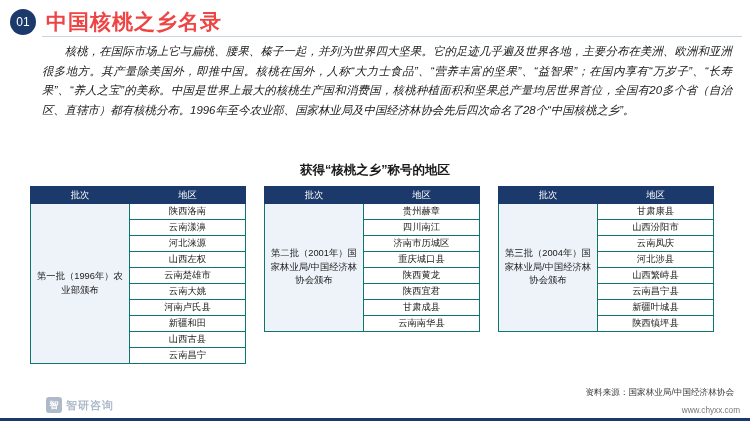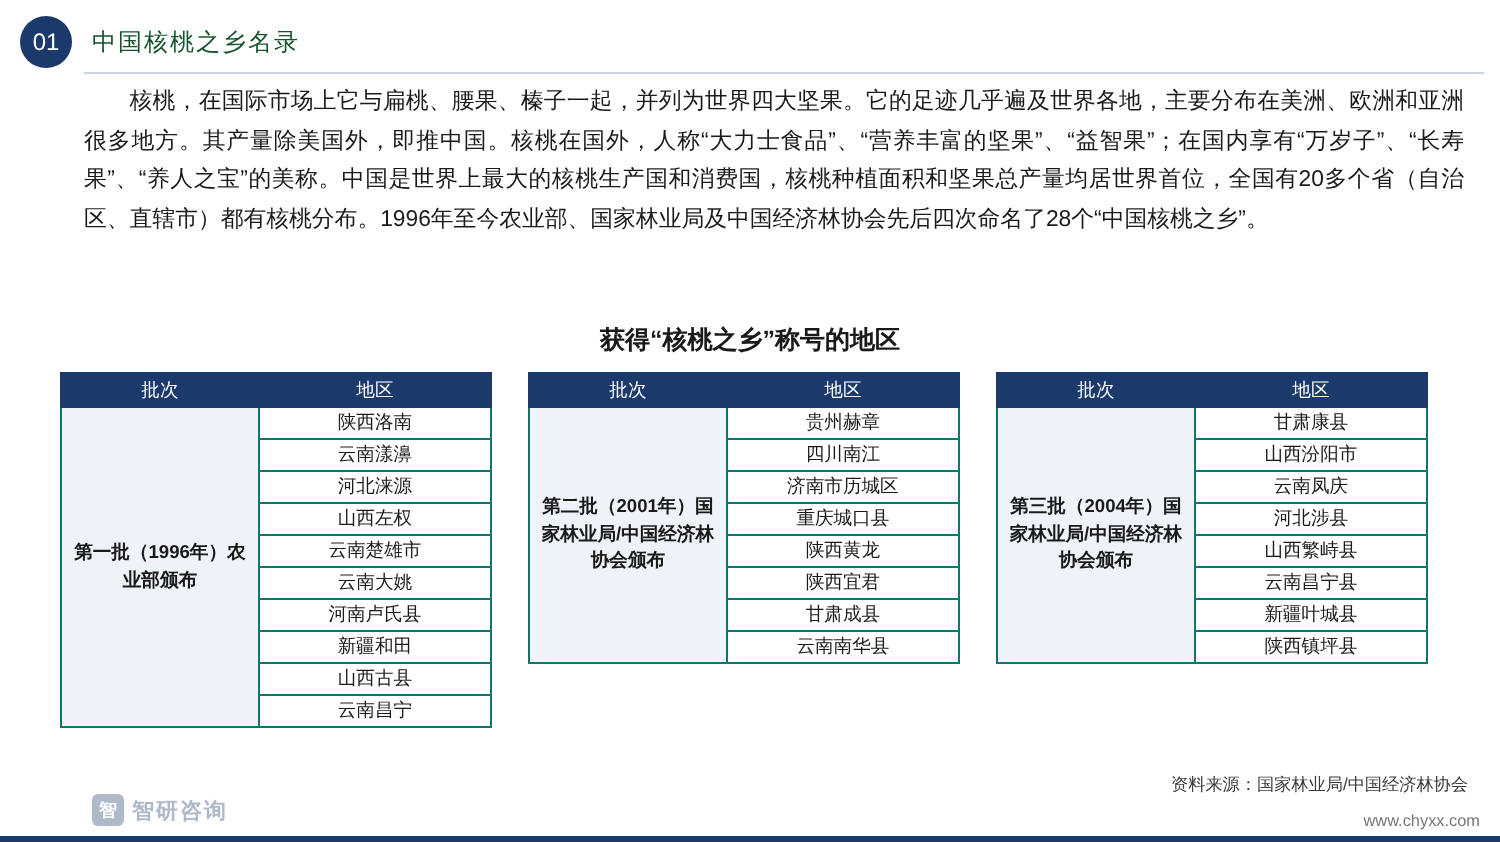--- a/index.html
+++ b/index.html
@@ -31,42 +31,43 @@
     background: #1b3a6b;
     color: #ffffff;
     font-size: 12px;
     font-weight: normal;
     display: flex;
     align-items: center;
     justify-content: center;
     letter-spacing: 0;
   }
   .header-title {
-    font-size: 12px;
-    color: #14532d;
-    font-weight: normal;
+    font-size: 21px;
+    color: #ef4444;
+    font-weight: bold;
     letter-spacing: 1px;
   }
   .header-rule {
     position: absolute;
     left: 42px; top: 36px;
     width: 700px; height: 1px;
     background: #c9d4e4;
   }
 
   
   .intro {
     position: absolute;
     left: 42px; top: 42px;
     width: 690px;
     font-size: 11.4px;
     line-height: 1.72;
     color: #1a1a1a;
     text-align: justify;
     text-indent: 2em;
+    font-style: italic;
   }
 
   
   .tables-title {
     position: absolute;
     left: 0; top: 162px;
     width: 750px;
     text-align: center;
     font-size: 12.5px;
     font-weight: bold;
@@ -103,21 +104,21 @@
     border: 1px solid #0f766e;
     text-align: center;
     color: #1a1a1a;
     background: #ffffff;
     padding: 0 2px;
     white-space: nowrap;
     overflow: hidden;
   }
   table.t td.batch {
     background: #eef3f9;
-    font-weight: bold;
+    font-weight: normal;
     font-size: 9.3px;
     line-height: 1.45;
     white-space: normal;
     padding: 2px 3px;
   }
   th.col-batch, td.batch { width: 46%; }
   th.col-region, td.region { width: 54%; }
 
   
   .watermark {

